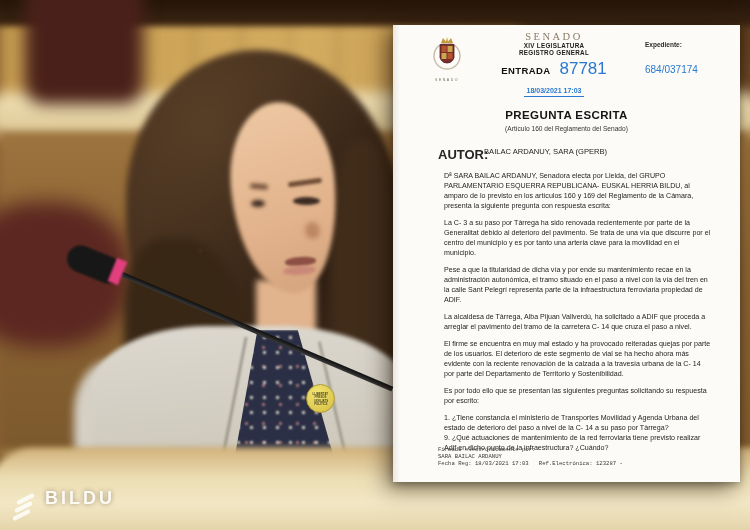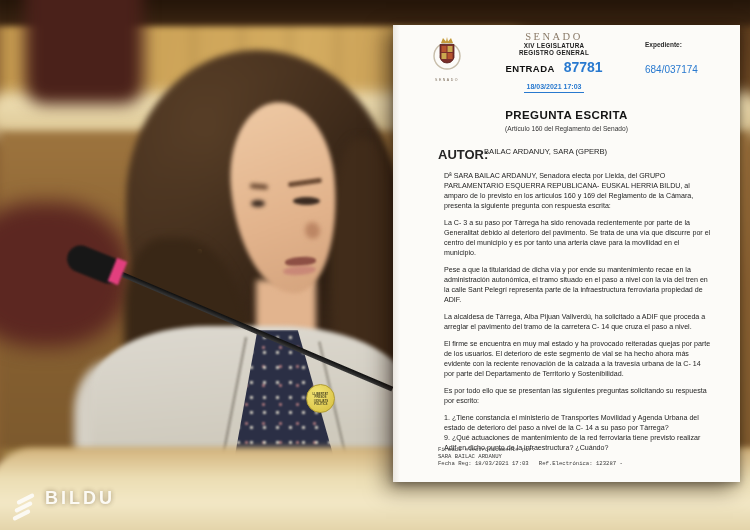--- a/index.html
+++ b/index.html
@@ -109,21 +109,21 @@
   .crest{left:38px;top:10px;width:32px;text-align:center;}
   .crest svg{filter:blur(.3px);}
   .crest-caption{font-size:3.5px;letter-spacing:1.5px;color:#7a6a58;margin-top:1px;}
   .stamp{left:94px;top:6px;width:134px;text-align:center;}
   .stamp-org{font-family:"Liberation Serif",serif;font-size:10.5px;color:#8a7a68;
     letter-spacing:2.5px;}
   .stamp-l1,.stamp-l2{font-size:6.3px;font-weight:bold;color:#1c1c1c;letter-spacing:.3px;
     line-height:1.15;}
   .stamp-entry{margin-top:3px;display:flex;justify-content:center;align-items:baseline;gap:9px;}
   .entrada-label{font-size:9.5px;font-weight:800;color:#111;letter-spacing:.4px;}
-  .entrada-num{font-size:14px;font-weight:bold;color:#2879cf;text-align:right;}
+  .entrada-num{font-size:17px;font-weight:normal;color:#2879cf;text-align:right;}
   .stamp-date{display:inline-block;font-size:7px;font-weight:bold;color:#2879cf;
     margin-top:2px;padding:0 3px 2px;border-bottom:1.3px solid #2879cf;}
   .exped{left:252px;top:16px;}
   .exped-label{font-size:6.5px;font-weight:bold;color:#2b2b2b;}
   .exped-num{font-size:10px;font-weight:normal;color:#2879cf;margin-top:16px;}
   .doc-title{left:0;top:84px;width:100%;text-align:center;font-size:11.5px;font-weight:bold;
     color:#141414;letter-spacing:.4px;}
   .doc-subtitle{left:0;top:100px;width:100%;text-align:center;font-size:6.6px;color:#333;}
   .doc-autor{left:45px;top:122px;width:270px;display:flex;}
   .autor-label{font-size:13px;font-weight:bold;width:46px;}

